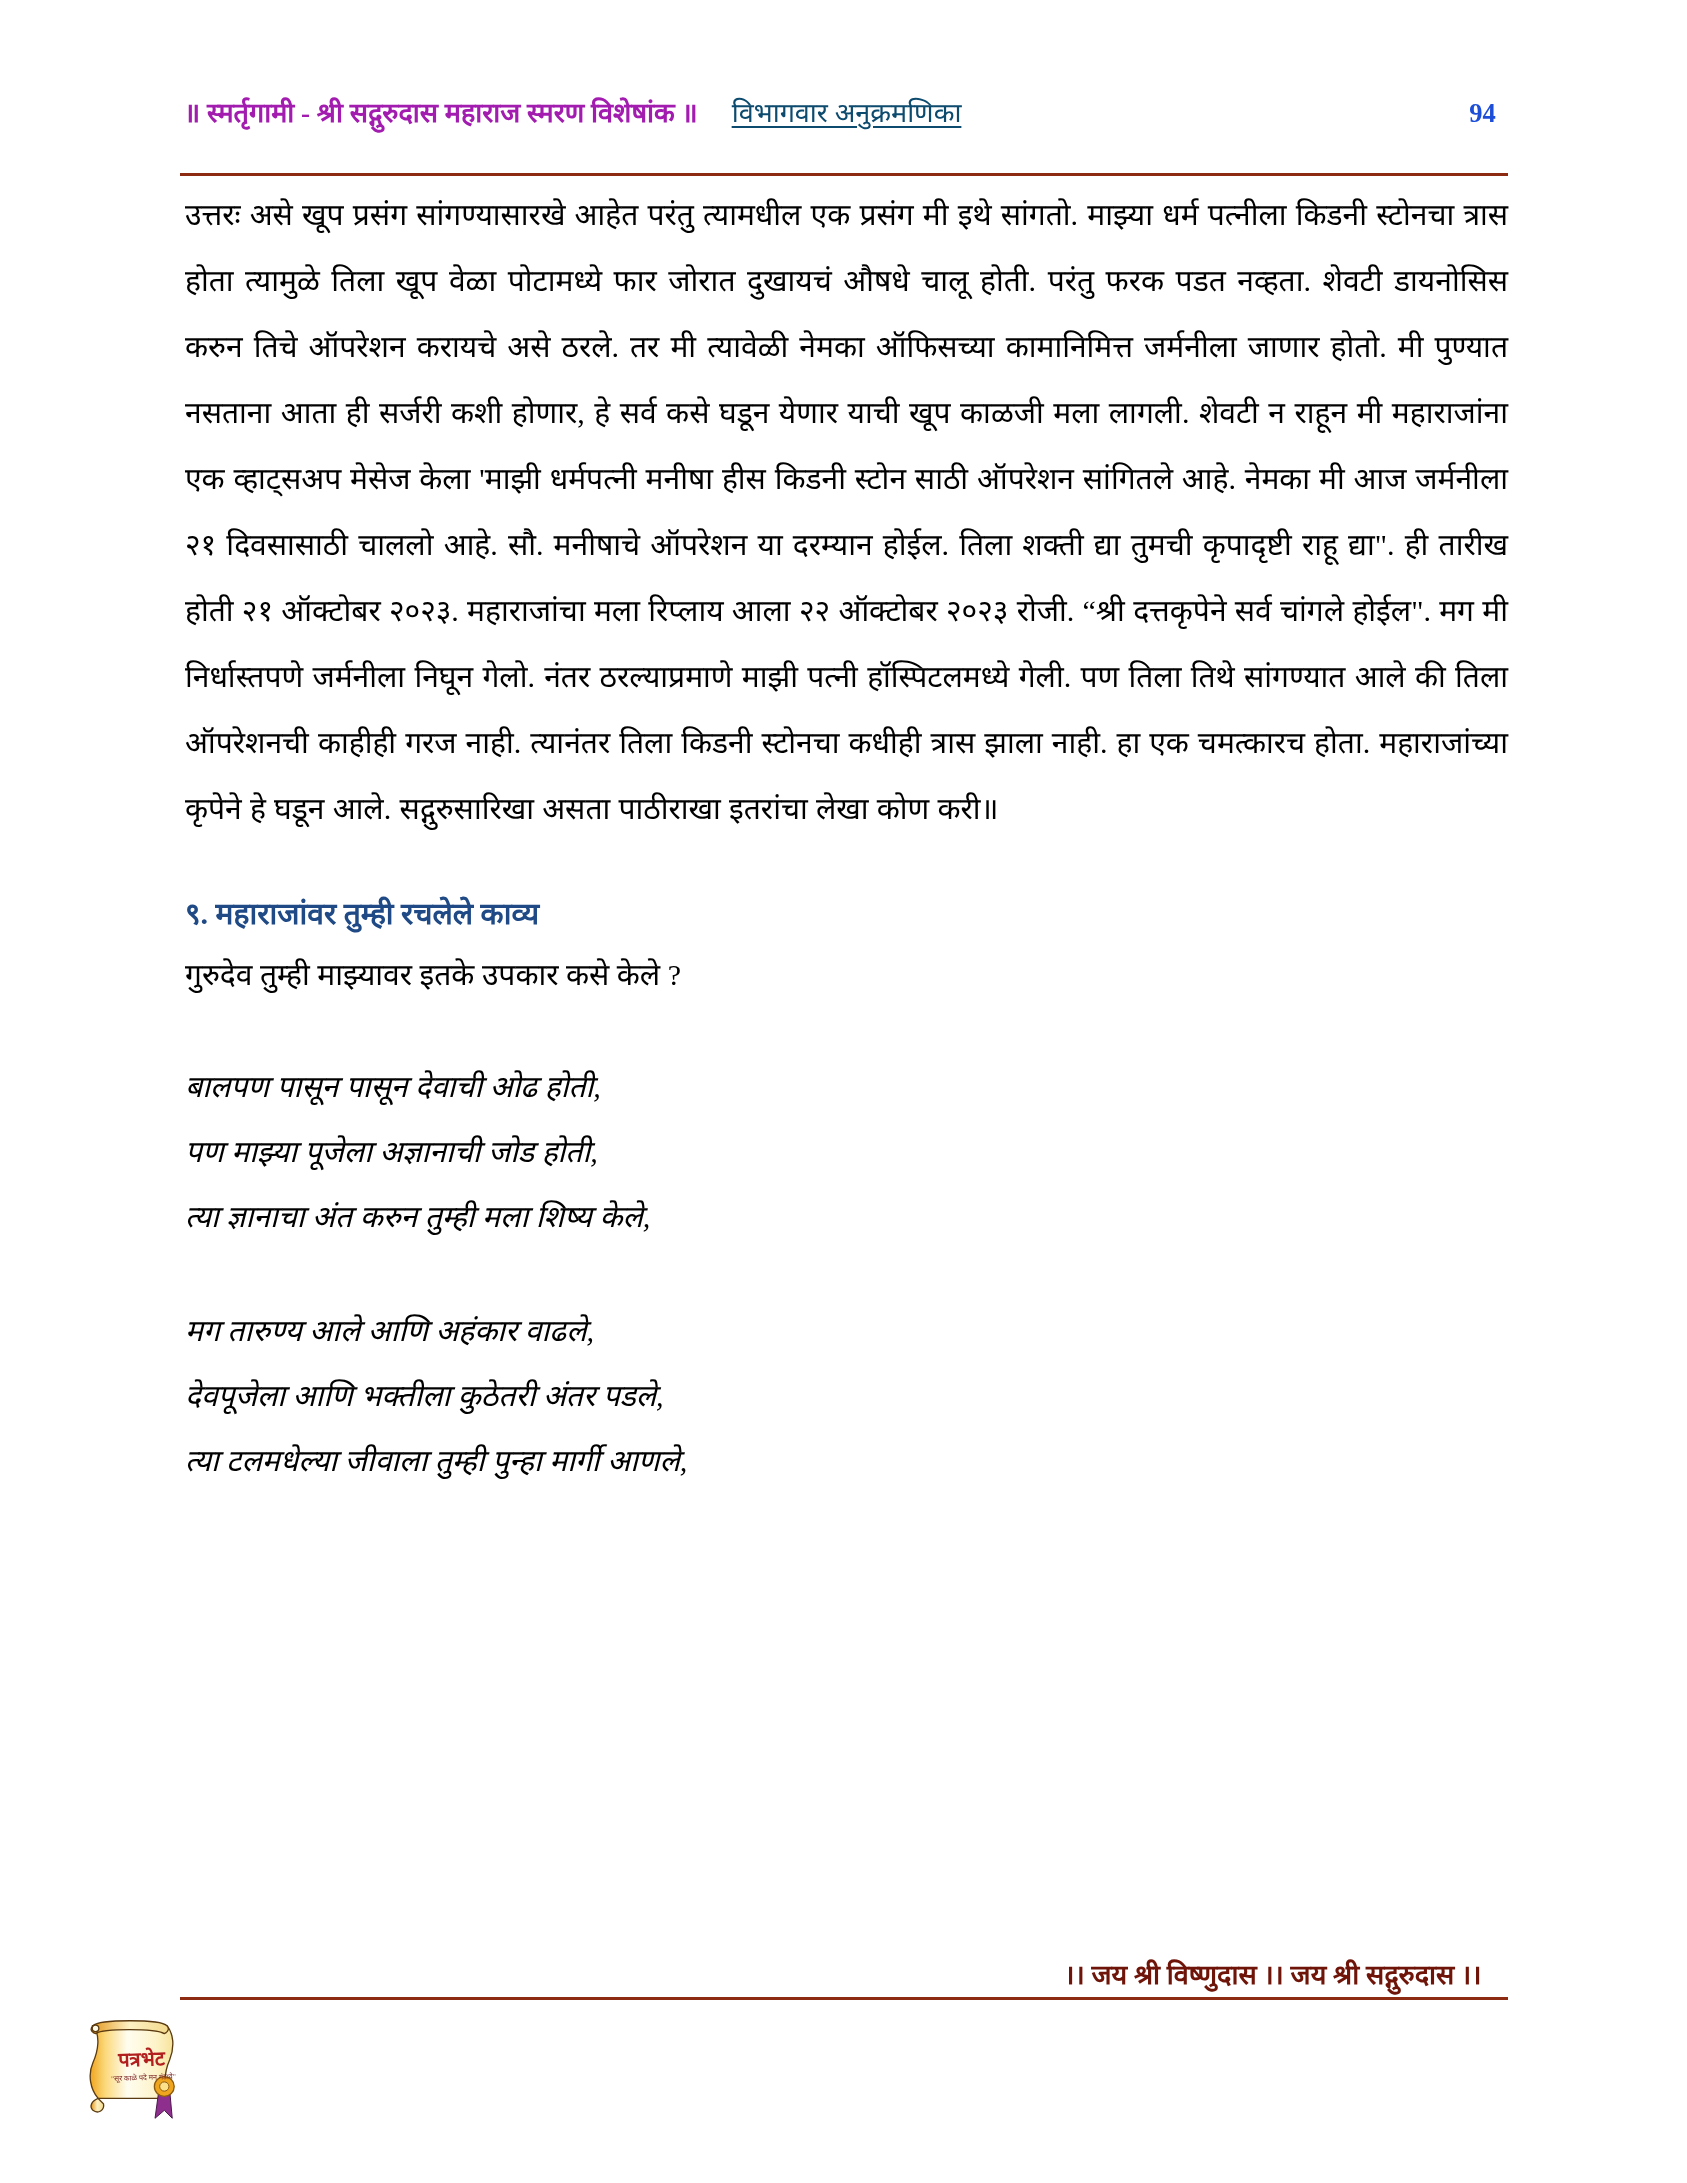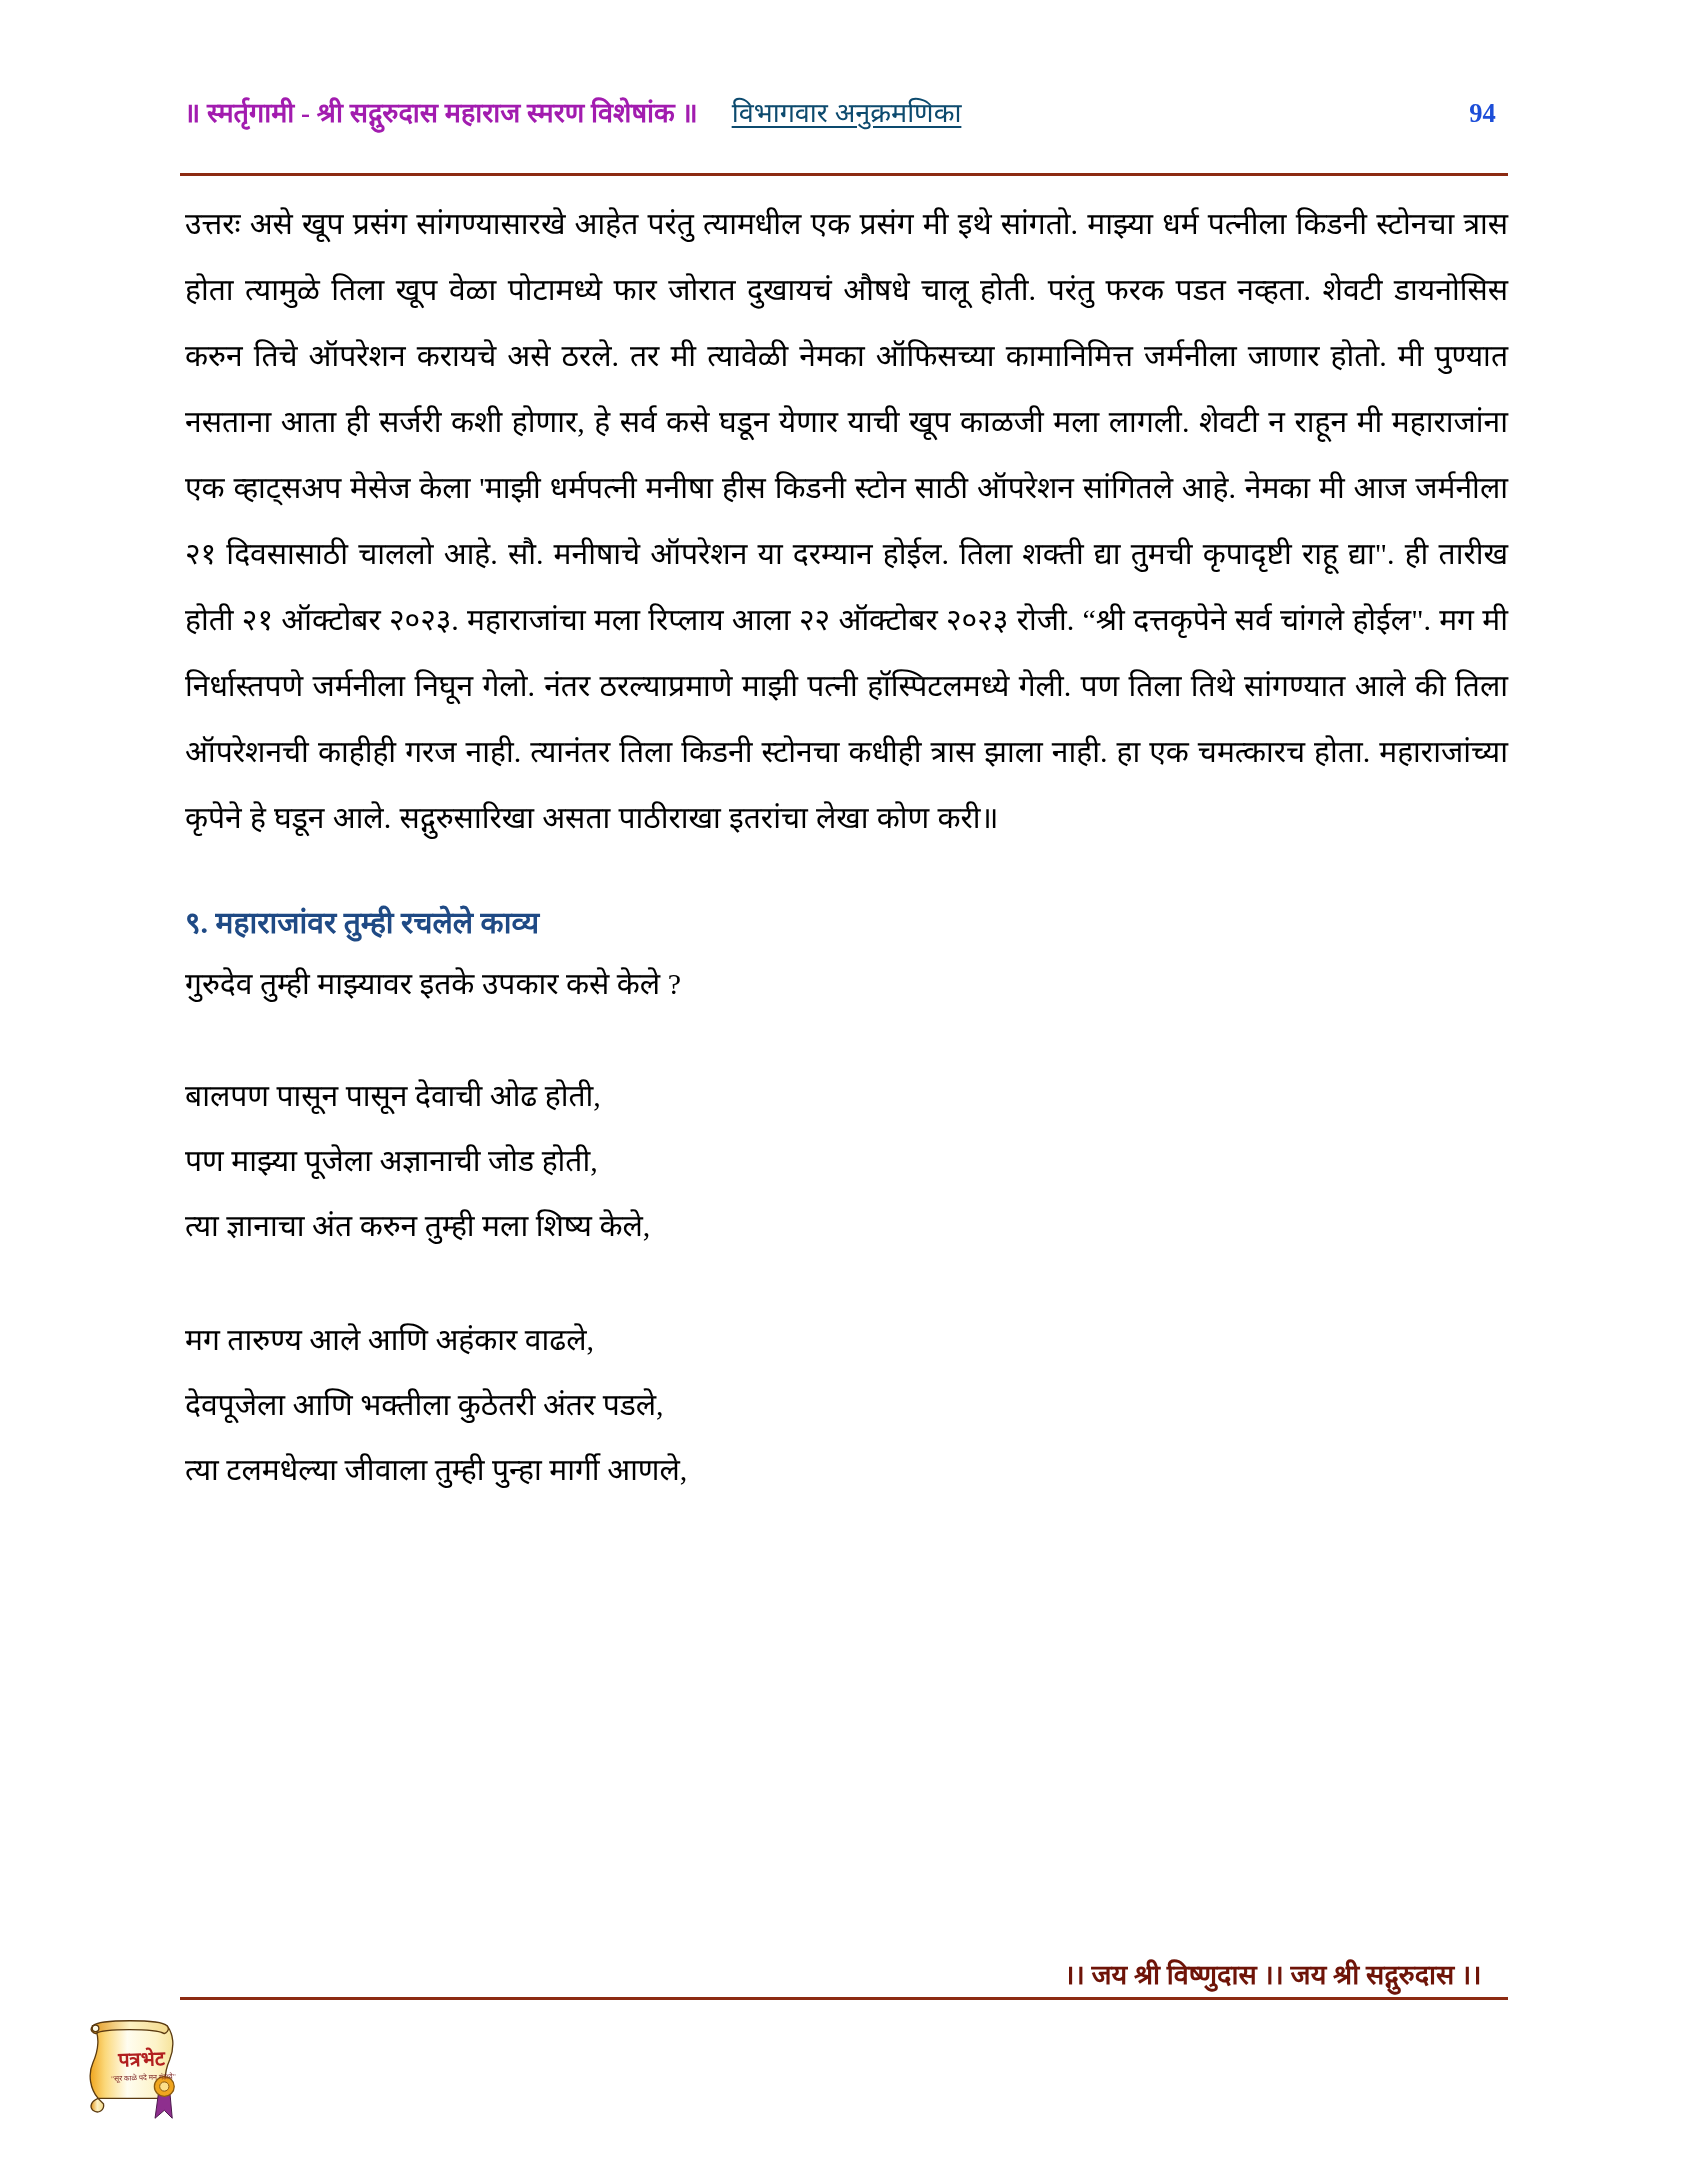--- a/index.html
+++ b/index.html
@@ -57,21 +57,21 @@
     top: 173px;
     width: 1328px;
     height: 2.6px;
     background: #8c2a12;
   }
 
   
   .content {
     position: absolute;
     left: 185px;
-    top: 191px;
+    top: 182px;
     width: 1323px;
   }
   .para {
     font-size: 30px;
     line-height: 66px;
     color: #000000;
     text-align: justify;
     text-justify: inter-word;
     margin: 0;
     word-spacing: 0.7px;
@@ -99,20 +99,21 @@
   .verse-block {
     margin: 0;
     padding-top: 49px;
   }
   .verse-line {
     font-size: 30px;
     line-height: 65px;
     color: #000000;
     margin: 0;
     white-space: nowrap;
+    font-style: italic;
   }
 
   
   .footer-rule {
     position: absolute;
     left: 180px;
     top: 1997px;
     width: 1328px;
     height: 2.6px;
     background: #8c2a12;

